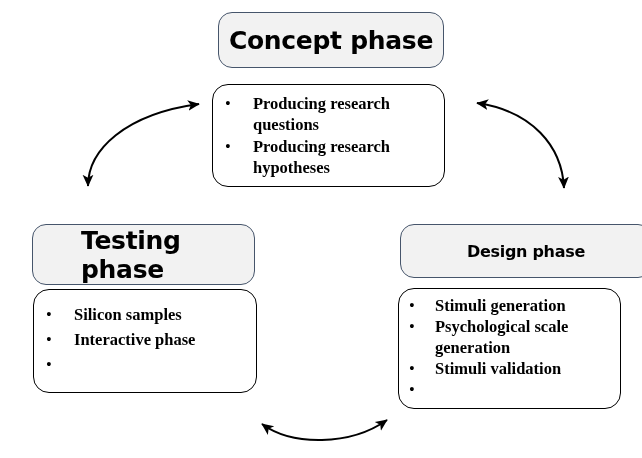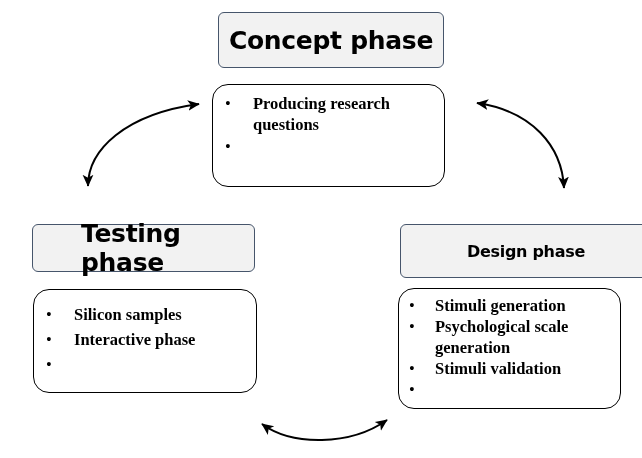--- a/index.html
+++ b/index.html
@@ -21,21 +21,21 @@
     top: 0;
     width: 642px;
     height: 458px;
     pointer-events: none;
   }
   .phase-header {
     position: absolute;
     box-sizing: border-box;
     background: #f2f2f2;
     border: 1.6px solid #46556b;
-    border-radius: 6px;
+    border-radius: 14px;
     display: flex;
     align-items: center;
     justify-content: center;
     font-family: "DejaVu Sans", sans-serif;
     font-weight: bold;
     color: #000000;
     letter-spacing: -0.3px;
   }
   .phase-body {
     position: absolute;
@@ -77,21 +77,21 @@
   }
   #concept-body .bullet-item {
     padding-left: 28px;
     font-size: 16.5px;
     line-height: 21px;
     margin-bottom: 1px;
   }
 
   
   #testing-header {
-    left: 32px; top: 224px; width: 223px; height: 48px;
+    left: 32px; top: 224px; width: 223px; height: 61px;
     font-size: 25px;
     padding-left: 48px;
   }
   #testing-body {
     left: 33px; top: 289px; width: 224px; height: 104px;
   }
   #testing-body .bullet-list {
     padding: 12px 8px 0 12px;
   }
   #testing-body .bullet-item {
@@ -141,20 +141,21 @@
 
   <div class="phase-header" id="concept-header">Concept phase</div>
   <div class="phase-body" id="concept-body">
     <ul class="bullet-list">
       <li class="bullet-item">
         <span class="bullet-dot">•</span>
         <span class="bullet-text">Producing research questions</span>
       </li>
       <li class="bullet-item">
         <span class="bullet-dot">•</span>
+        <span class="bullet-text">Producing research hypotheses</span>
       </li>
     </ul>
   </div>
 
   <div class="phase-header" id="testing-header">Testing phase</div>
   <div class="phase-body" id="testing-body">
     <ul class="bullet-list">
       <li class="bullet-item">
         <span class="bullet-dot">•</span>
         <span class="bullet-text">Silicon samples</span>

